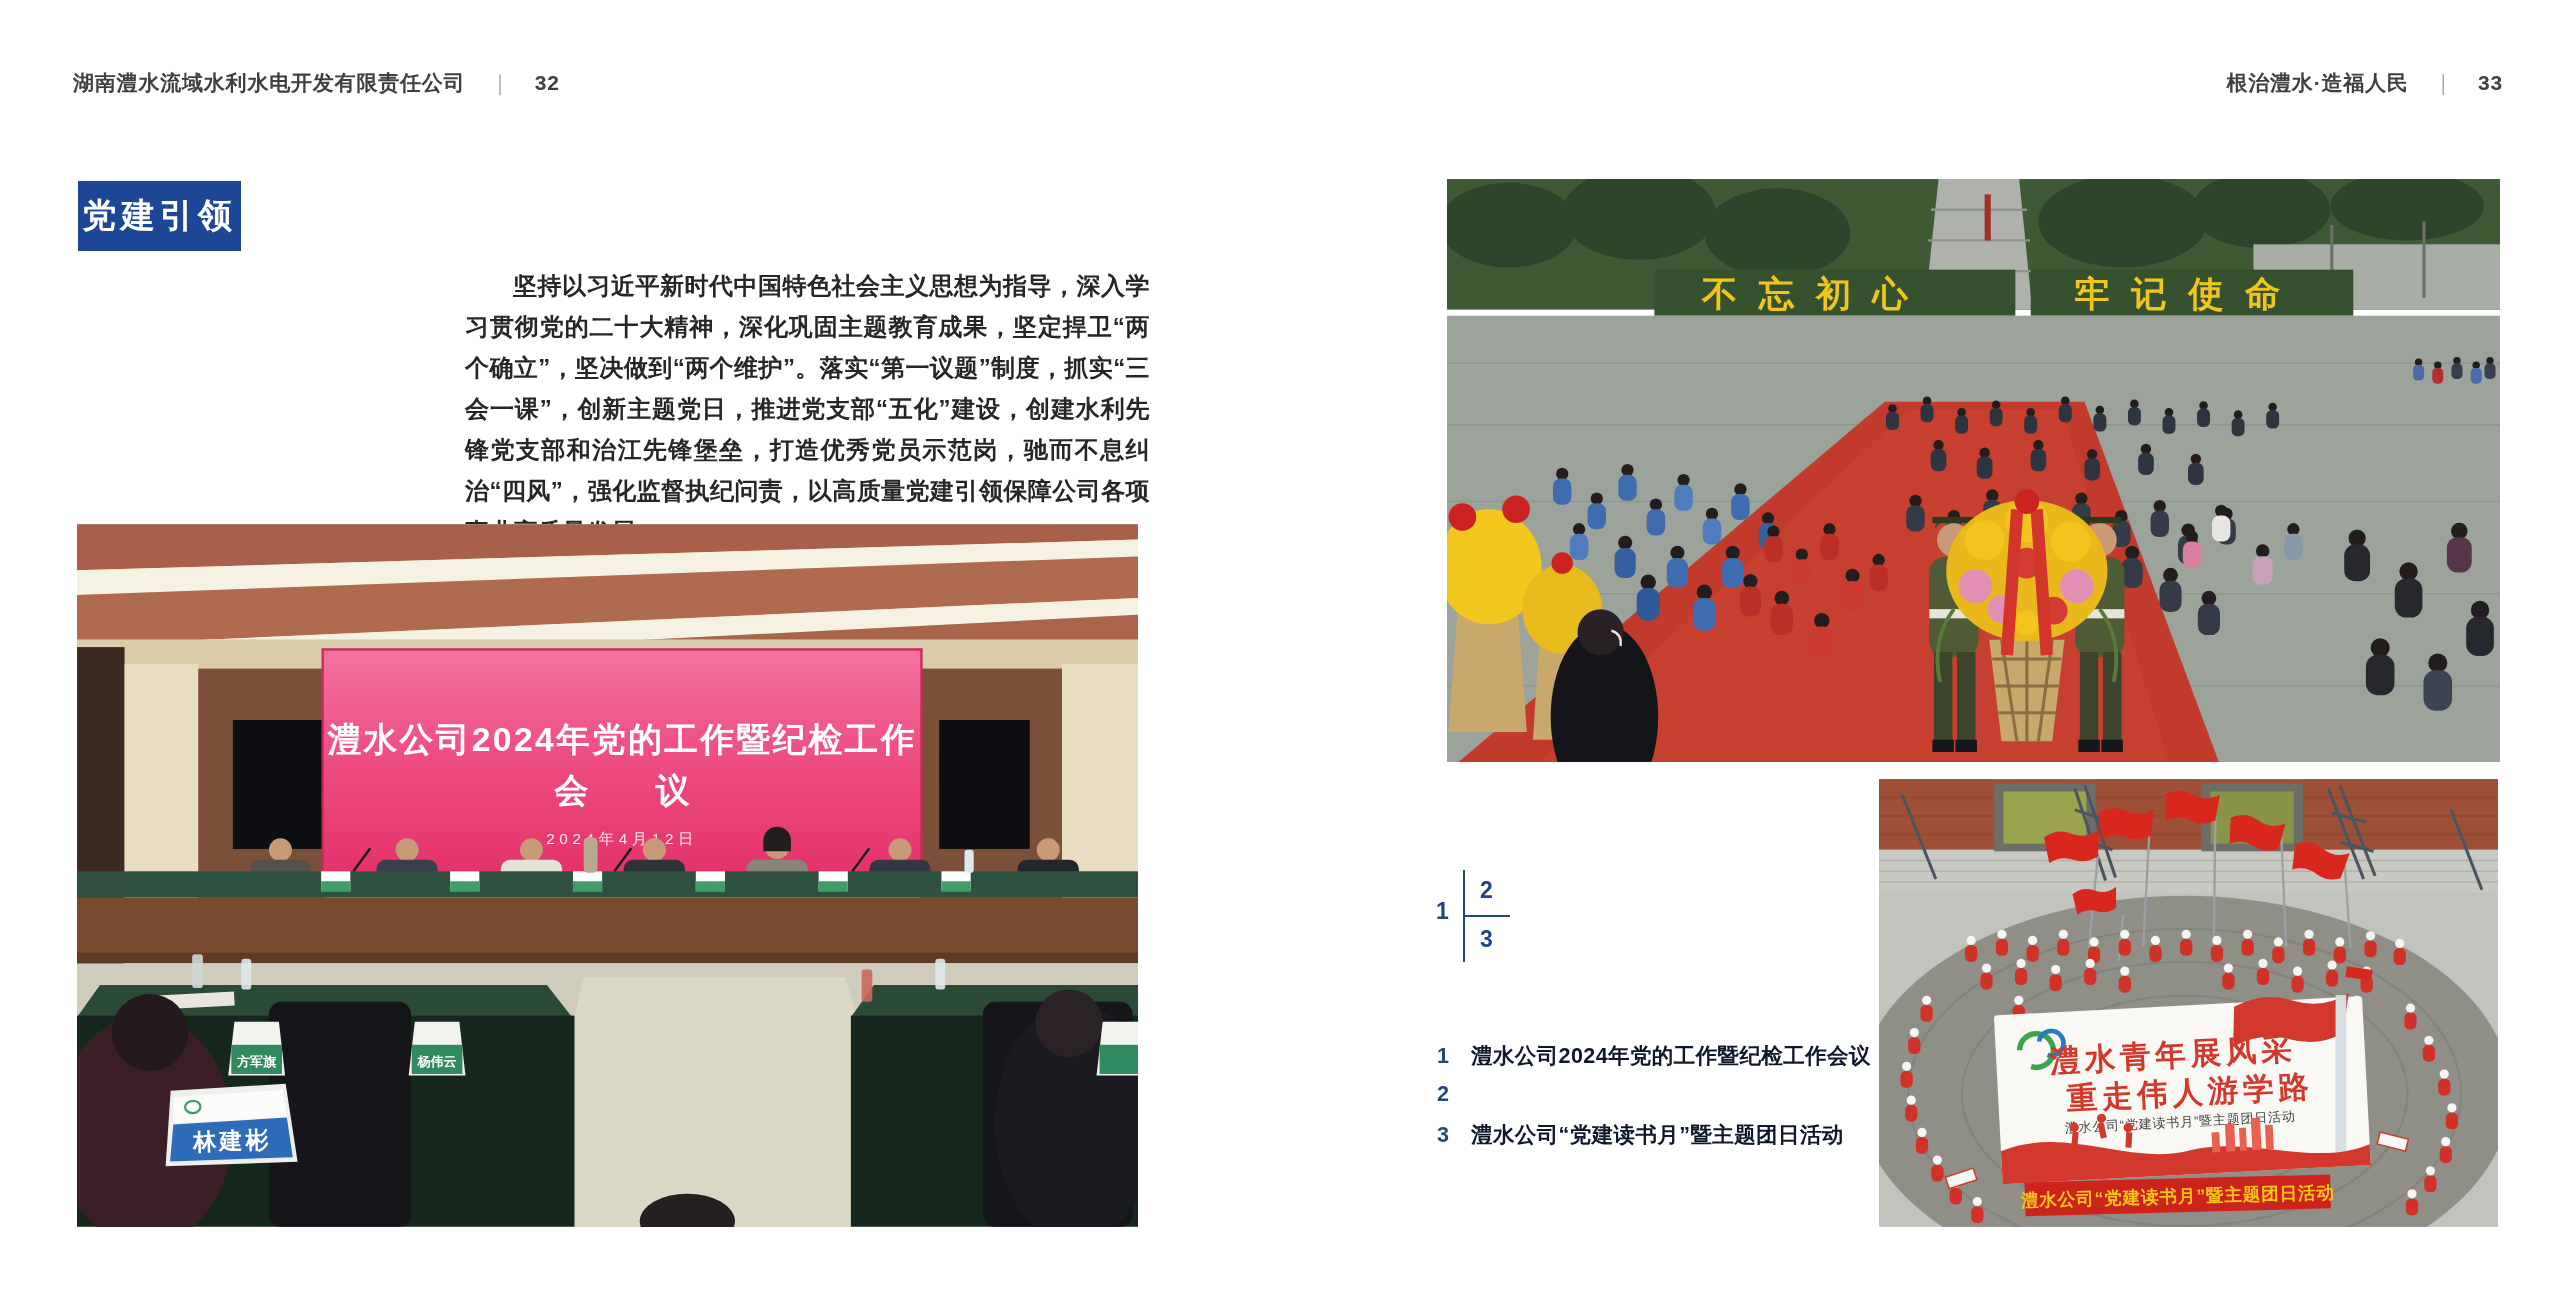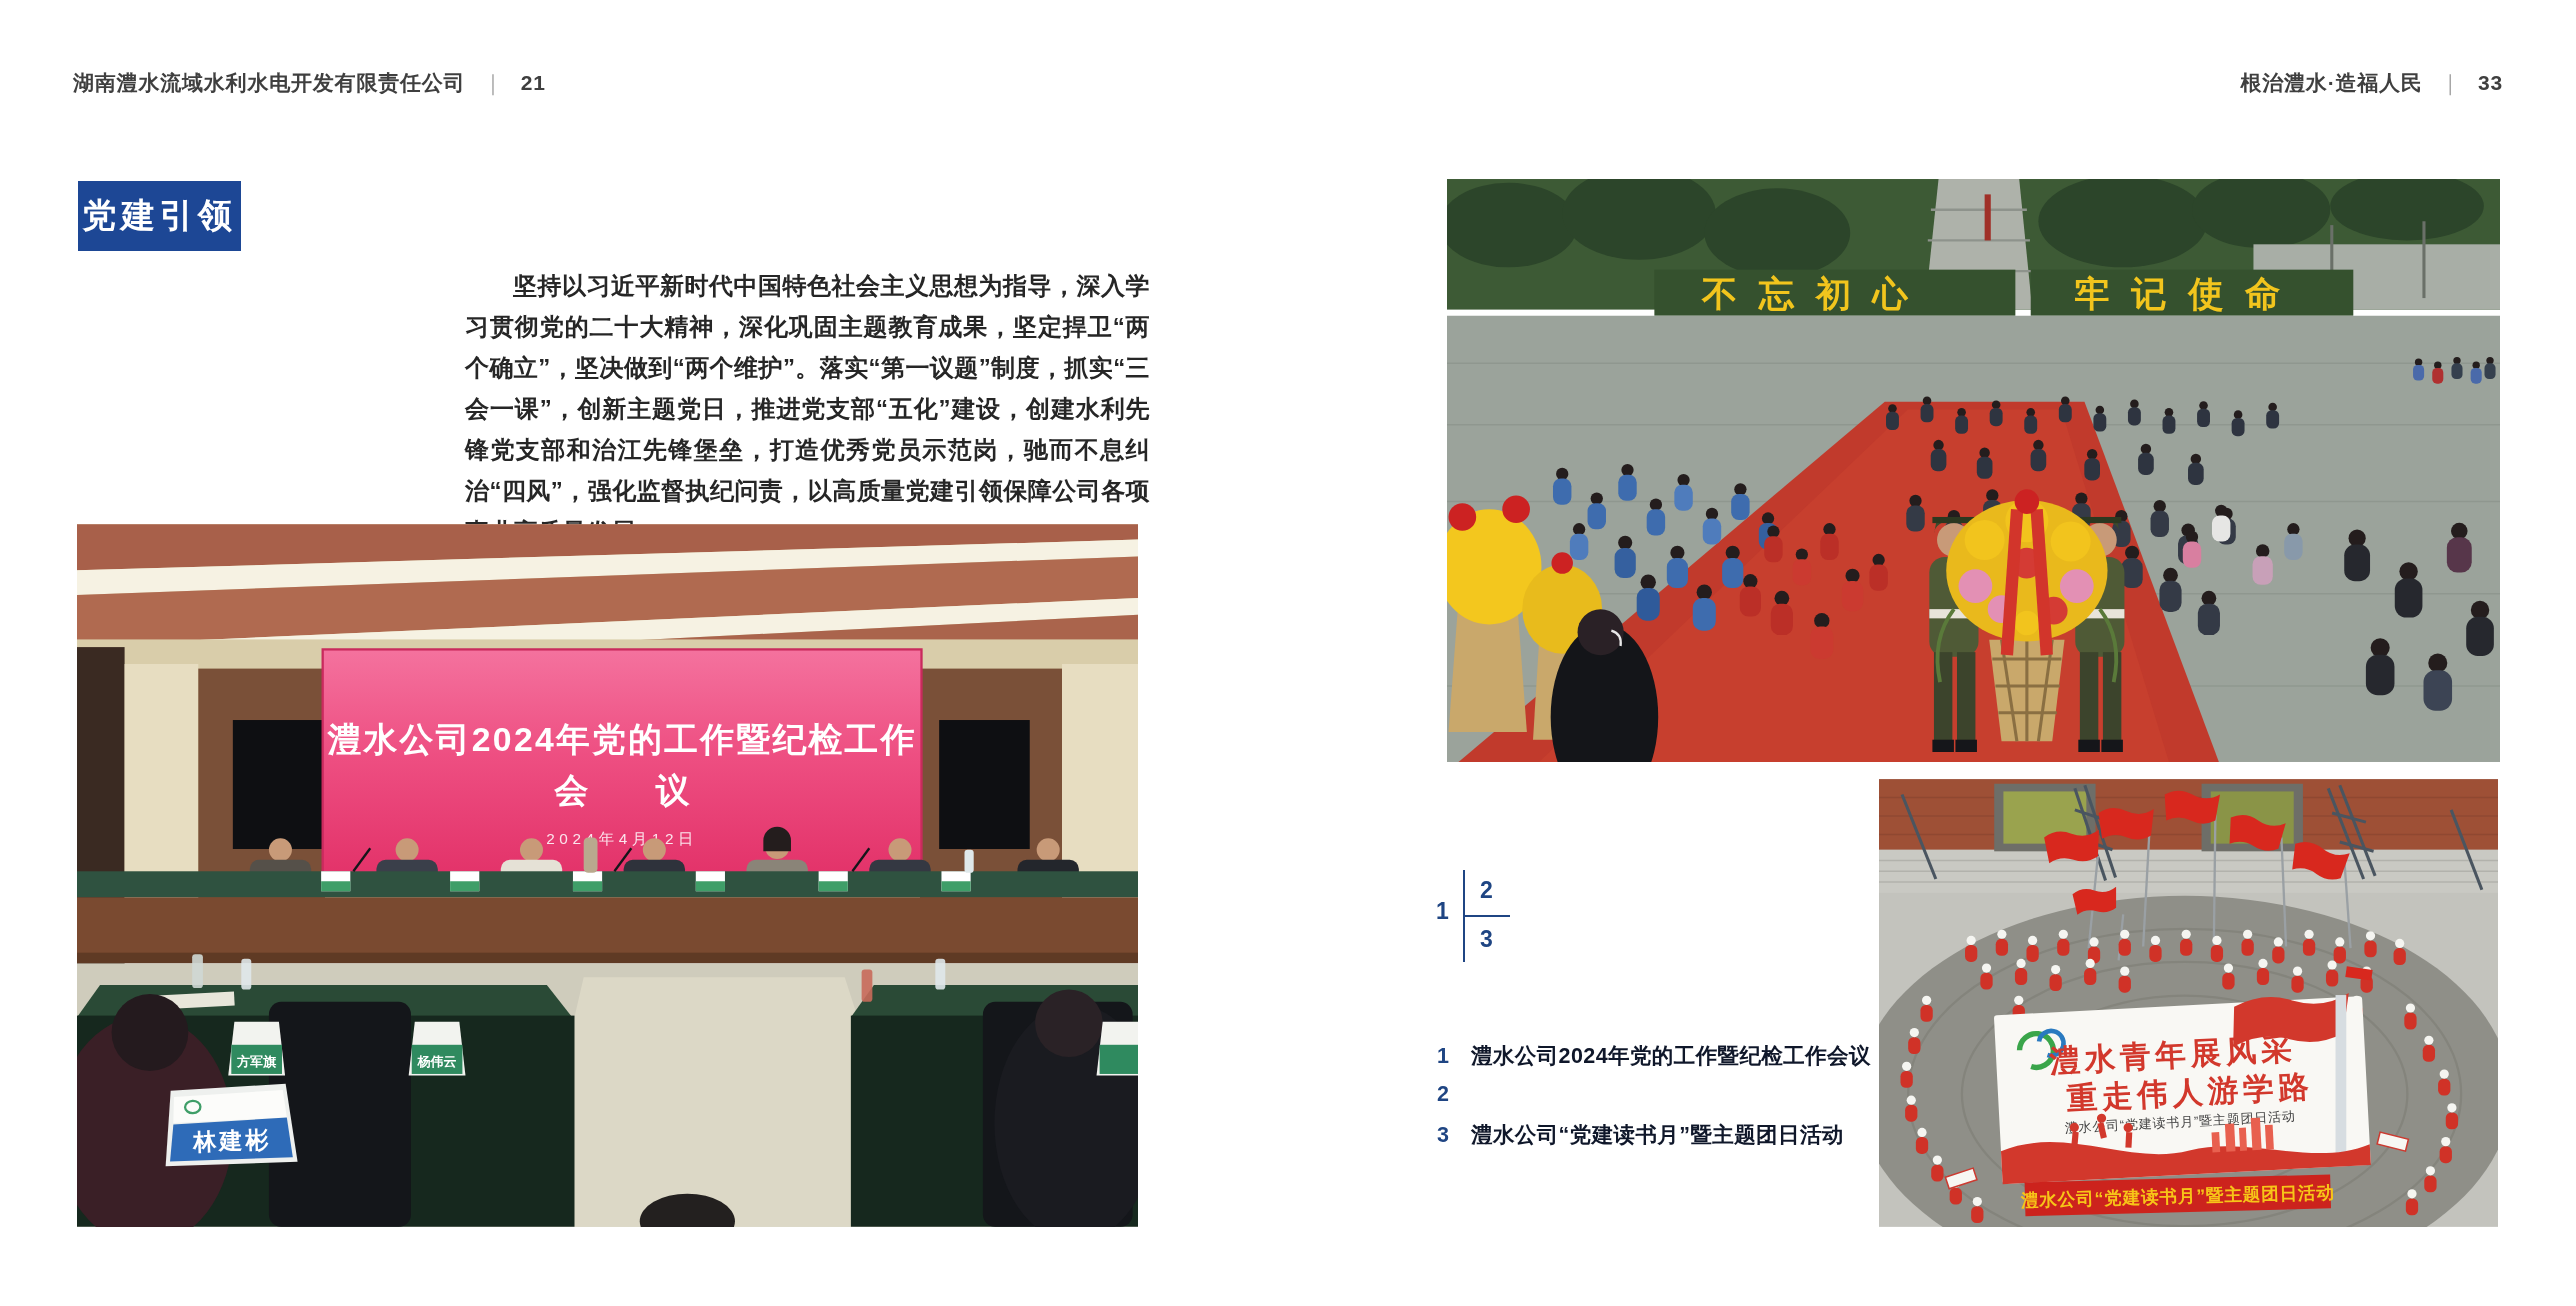--- a/index.html
+++ b/index.html
@@ -1,40 +1,40 @@
 <!DOCTYPE html>
 <html style="font-size:12.3px"><head>
 <meta charset="utf-8">
 <style>
   html,body{margin:0;padding:0;background:#ffffff;}
   #page{position:relative;width:2576px;height:1306px;background:#ffffff;overflow:hidden;
         font-family:"Liberation Sans","DejaVu Sans",sans-serif;}
   .abs{position:absolute;}
-  .hdr{display:flex;align-items:baseline;gap:17px;font-size:21px;font-weight:700;color:#3f3f3f;letter-spacing:0.8px;}
+  .hdr{display:flex;align-items:baseline;gap:24px;font-size:21px;font-weight:700;color:#3f3f3f;letter-spacing:0.8px;}
   .hdr .sep{color:#9a9a9a;font-weight:400;}
   .title-box{background:#1d4795;color:#ffffff;display:flex;align-items:center;justify-content:center;
              font-size:34px;font-weight:700;letter-spacing:4.6px;}
   .para{font-size:24px;line-height:41px;font-weight:700;color:#262626;text-align:justify;
         text-indent:2em;letter-spacing:0.4px;}
   .fig-num{font-size:23px;font-weight:700;color:#1f4583;line-height:1;}
   .fig-line{background:#1f4583;}
   .cap-row{display:flex;align-items:baseline;margin-bottom:12.3px;}
   .cap-num{width:34px;font-size:21.5px;font-weight:700;color:#1f4583;flex:0 0 auto;}
   .cap-text{font-size:21.5px;font-weight:700;color:#0f172a;letter-spacing:0.4px;}
   svg{display:block;}
 </style>
 </head>
 <body>
 
 <div id="page">
 
   <div class="abs hdr" style="left:73px;top:69px;">
     <span>湖南澧水流域水利水电开发有限责任公司</span>
     <span class="sep">｜</span>
-    <span>21</span>
+    <span>32</span>
   </div>
   <div class="abs hdr" style="right:73px;top:69px;text-align:right;">
     <span>根治澧水·造福人民</span>
     <span class="sep">｜</span>
     <span>33</span>
   </div>
 
   <div class="abs title-box" style="left:78px;top:181px;width:163px;height:70px;">
     <span>党建引领</span>
   </div>

